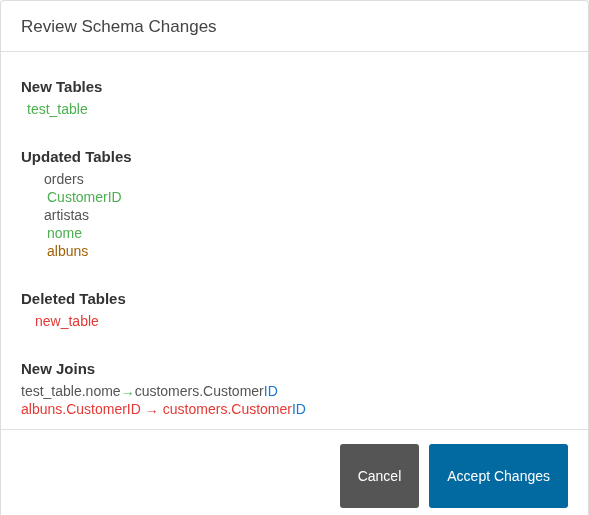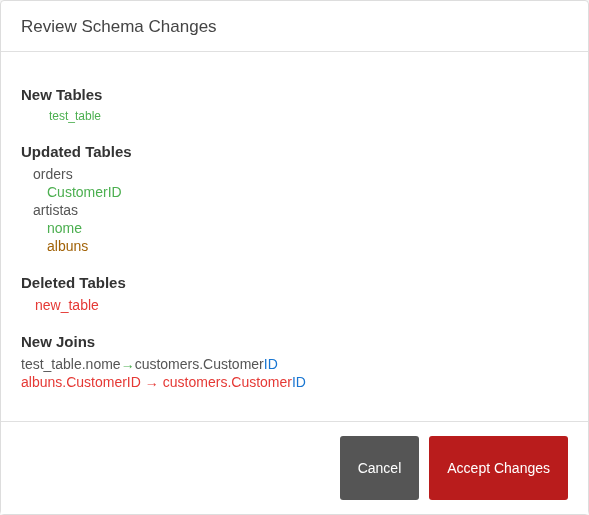--- a/index.html
+++ b/index.html
@@ -42,38 +42,38 @@
       flex: 1;
       padding: 18px 20px 10px 20px;
       overflow-y: auto;
     }
 
     .section-heading {
       font-size: 15px;
       font-weight: 700;
       color: #333;
       margin-bottom: 6px;
-      margin-top: 20px;
+      margin-top: 31px;
     }
 
     .section-heading:first-child {
-      margin-top: 16px;
+      margin-top: 8px;
     }
 
     .item-green {
       color: #4caf50;
-      font-size: 12px;
-      margin-left: 28px;
+      font-size: 14px;
+      margin-left: 6px;
       margin-bottom: 2px;
     }
 
     .item-label {
       font-size: 14px;
       color: #555;
-      margin-left: 12px;
+      margin-left: 23px;
       margin-bottom: 2px;
     }
 
     .item-green-sub {
       color: #4caf50;
       font-size: 14px;
       margin-left: 26px;
       margin-bottom: 2px;
     }
 
@@ -130,21 +130,21 @@
       background: #555;
       color: #fff;
       border: none;
       border-radius: 3px;
       font-size: 14px;
       cursor: pointer;
     }
 
     .btn-accept {
       padding: 8px 18px;
-      background: #b91c1c;
+      background: #0369a1;
       color: #fff;
       border: none;
       border-radius: 3px;
       font-size: 14px;
       cursor: pointer;
     }
   </style>
 </head>
 <body>
 

